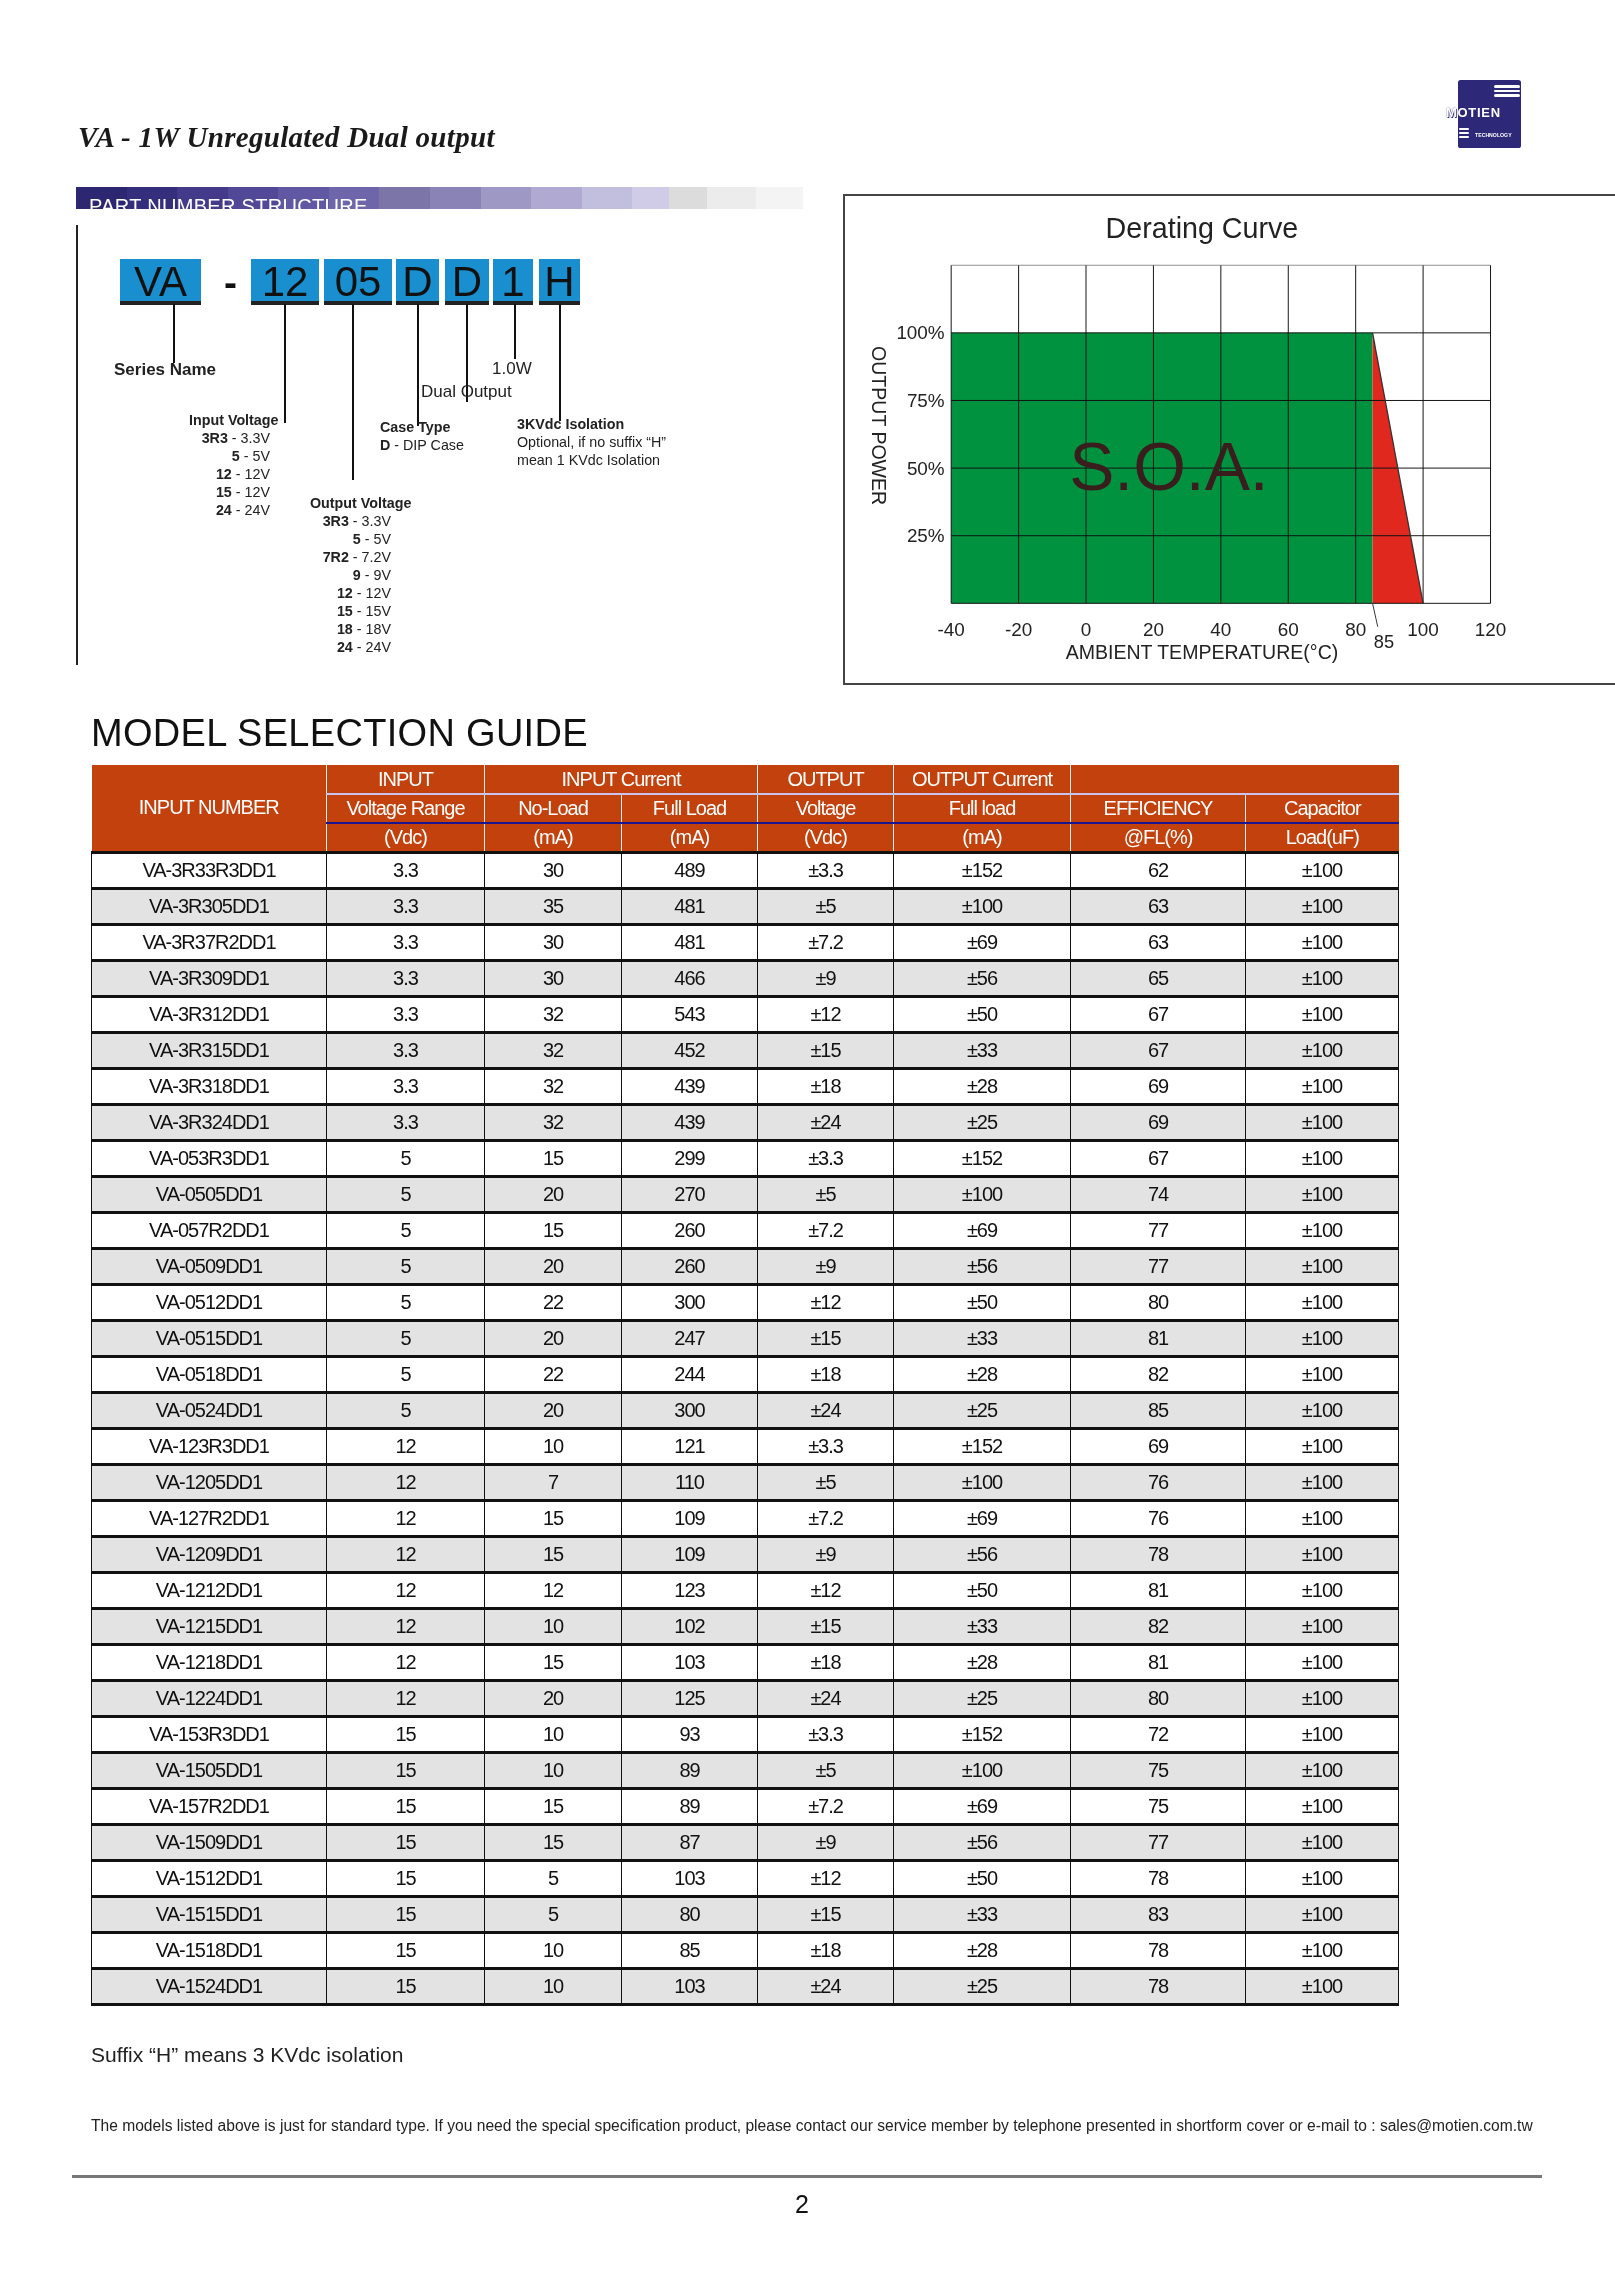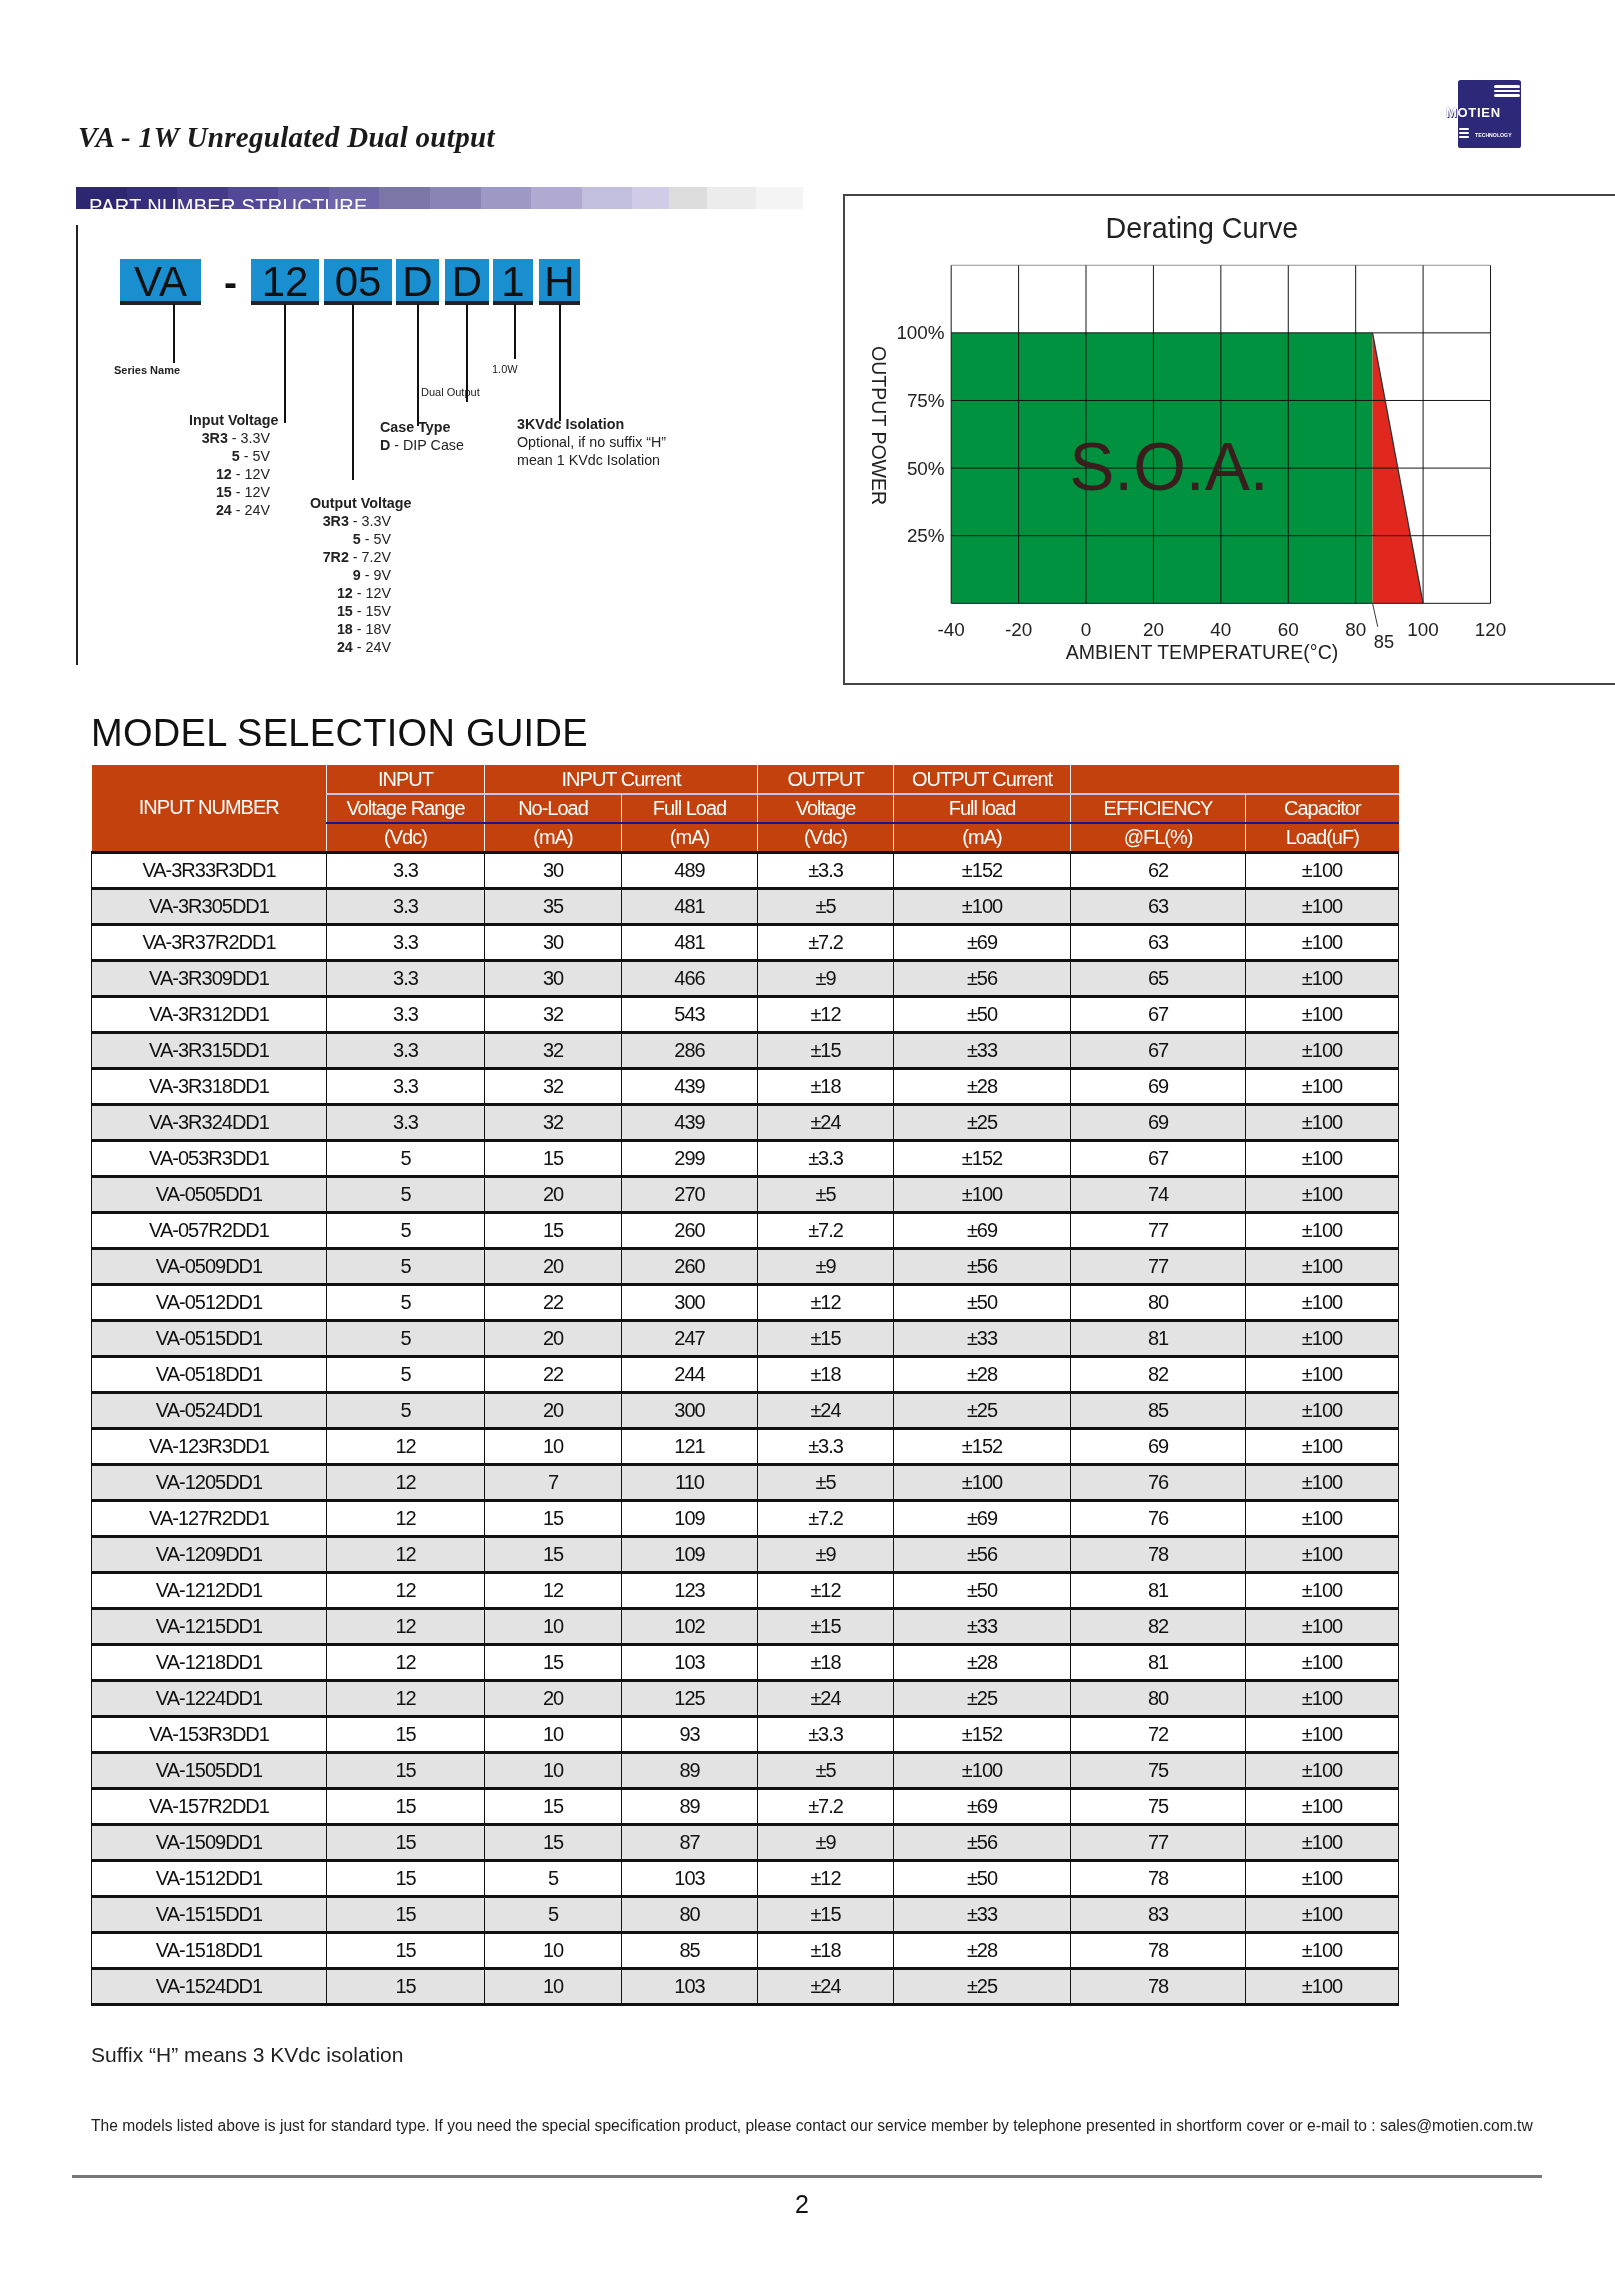--- a/index.html
+++ b/index.html
@@ -23,21 +23,21 @@
   
   #pn-bar { left: 76px; top: 187px; width: 727px; height: 22px; display: flex; }
   #pn-bar .seg { height: 100%; }
   #pn-bar-label { position: absolute; left: 13px; top: 7.8px; color: #fff; font-size: 20px; letter-spacing: 0.3px; white-space: nowrap; }
   #pn-left-line { left: 76px; top: 225px; width: 2px; height: 440px; background: #222; }
 
   
   .pn-box { position: absolute; top: 259px; height: 46px; background: #1a8fd0; border-bottom: 4.6px solid #222; color: #111; font-size: 42px; line-height: 46px; text-align: center; }
   .pn-dash { position: absolute; top: 261px; font-size: 39px; font-weight: bold; }
   .pn-line { position: absolute; width: 2px; background: #111; }
-  .pn-label { position: absolute; font-size: 11px; line-height: 18px; white-space: nowrap; color: #222; }
+  .pn-label { position: absolute; font-size: 17px; line-height: 18px; white-space: nowrap; color: #222; }
   .pn-label b { font-weight: bold; }
   .pn-list { position: absolute; font-size: 14.3px; line-height: 18px; color: #222; white-space: nowrap; }
   .pn-list div { text-align: right; }
 
   
   #chart-frame { left: 843px; top: 194px; width: 820px; height: 491px; border: 2px solid #444; }
   #chart-svg { position: absolute; left: 0; top: 0; }
 
   
   #msg-title { left: 91px; top: 712px; font-size: 38px; letter-spacing: 0.3px; color: #111; white-space: nowrap; }
@@ -289,21 +289,21 @@
         <td>543</td>
         <td>±12</td>
         <td>±50</td>
         <td>67</td>
         <td>±100</td>
       </tr>
       <tr class="alt">
         <td>VA-3R315DD1</td>
         <td>3.3</td>
         <td>32</td>
-        <td>286</td>
+        <td>452</td>
         <td>±15</td>
         <td>±33</td>
         <td>67</td>
         <td>±100</td>
       </tr>
       <tr>
         <td>VA-3R318DD1</td>
         <td>3.3</td>
         <td>32</td>
         <td>439</td>

